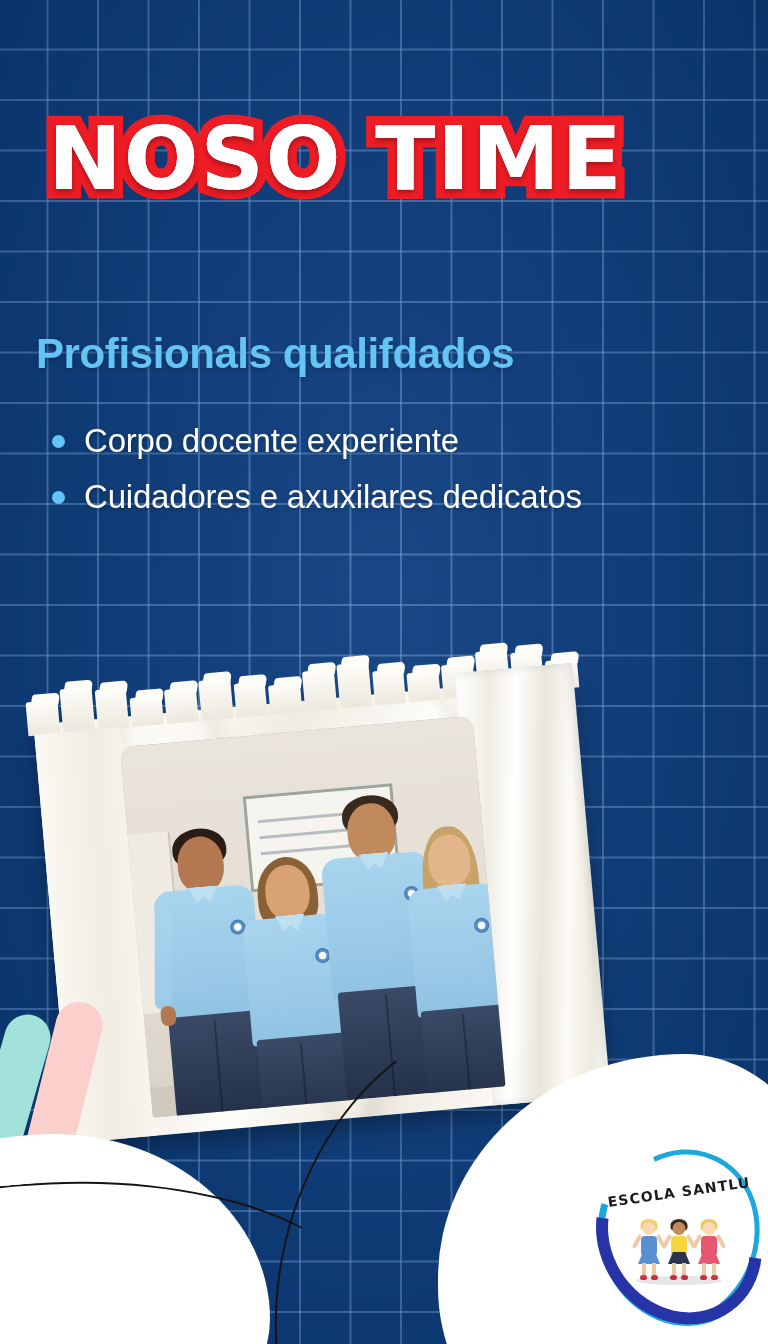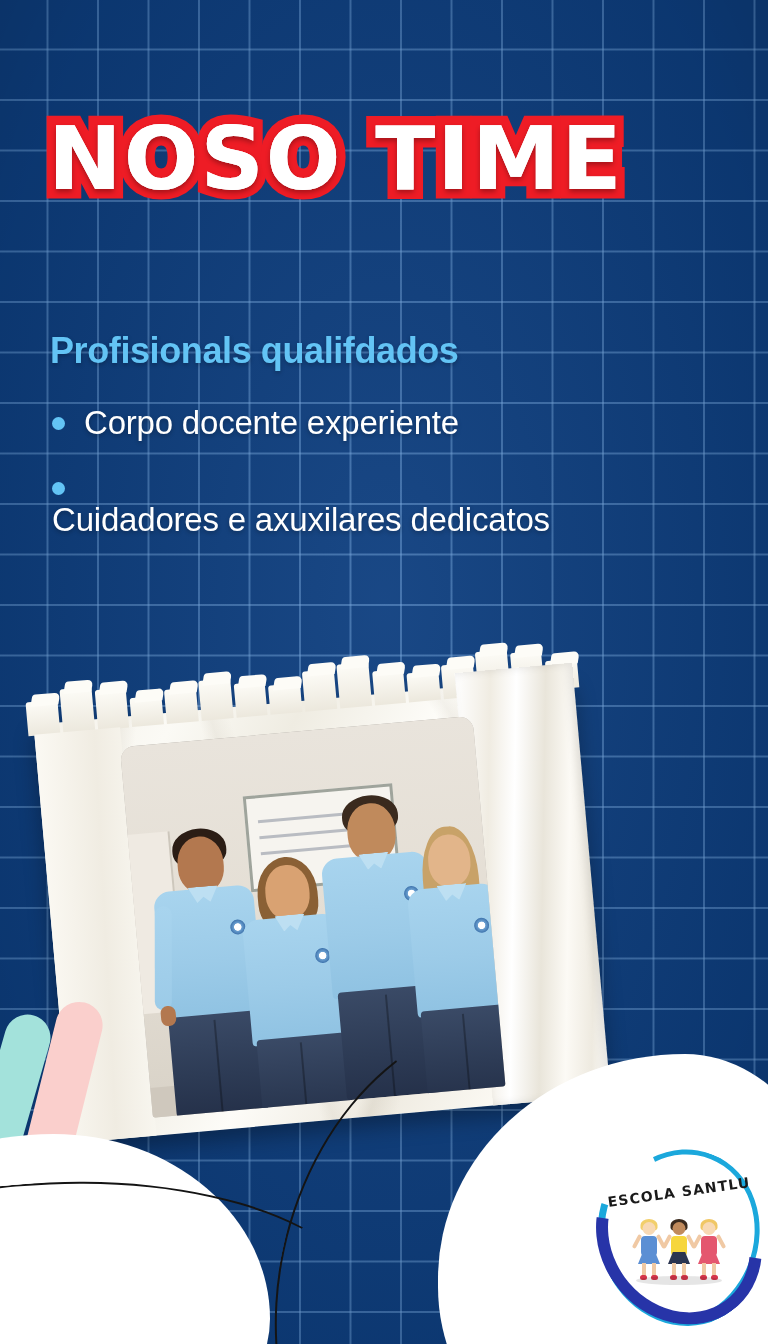--- a/index.html
+++ b/index.html
@@ -56,47 +56,47 @@
     font-size:88px;
     letter-spacing:2px;
     line-height:104px;
     color:#ffffff;
     white-space:nowrap;
     -webkit-text-stroke:0;
   }
 
   
   .subtitle{
-    position:absolute; left:50px; top:330px;
-    font-size:36px; font-weight:bold;
+    position:absolute; left:36px; top:330px;
+    font-size:42px; font-weight:bold;
     color:#63C4F5;
     letter-spacing:-0.4px;
     text-shadow:0 2px 4px rgba(0,0,0,.25);
     white-space:nowrap;
   }
 
   
-  .bullets{ position:absolute; left:52px; top:398px; width:690px; }
+  .bullets{ position:absolute; left:52px; top:416px; width:690px; }
   .bullet{
     display:flex; align-items:flex-start;
     color:#ffffff;
     font-size:33px;
     line-height:50px;
     letter-spacing:-0.2px;
     text-shadow:0 2px 4px rgba(0,0,0,.28);
     white-space:nowrap;
   }
   .bullet .dot{
     flex:0 0 auto;
     width:13px; height:13px; border-radius:50%;
     background:#63C4F5;
     margin:19px 19px 0 0;
   }
   .bullet.gap-1{ margin-top:53px; }
-  .bullet.gap-2{ margin-top:15px;flex-direction:column; }
+  .bullet.gap-2{ margin-top:6px; }
 
   
   .photo-block{
     position:absolute;
     left:52px; top:700px;
     width:540px; height:440px;
     transform:rotate(-5.1deg);
     transform-origin:50% 50%;
   }
   .paper{

